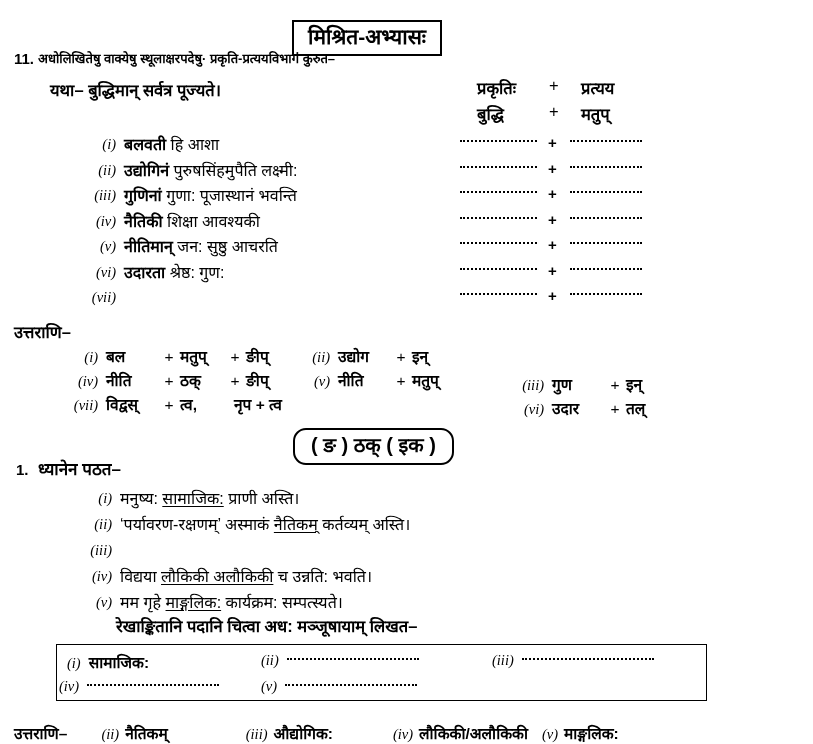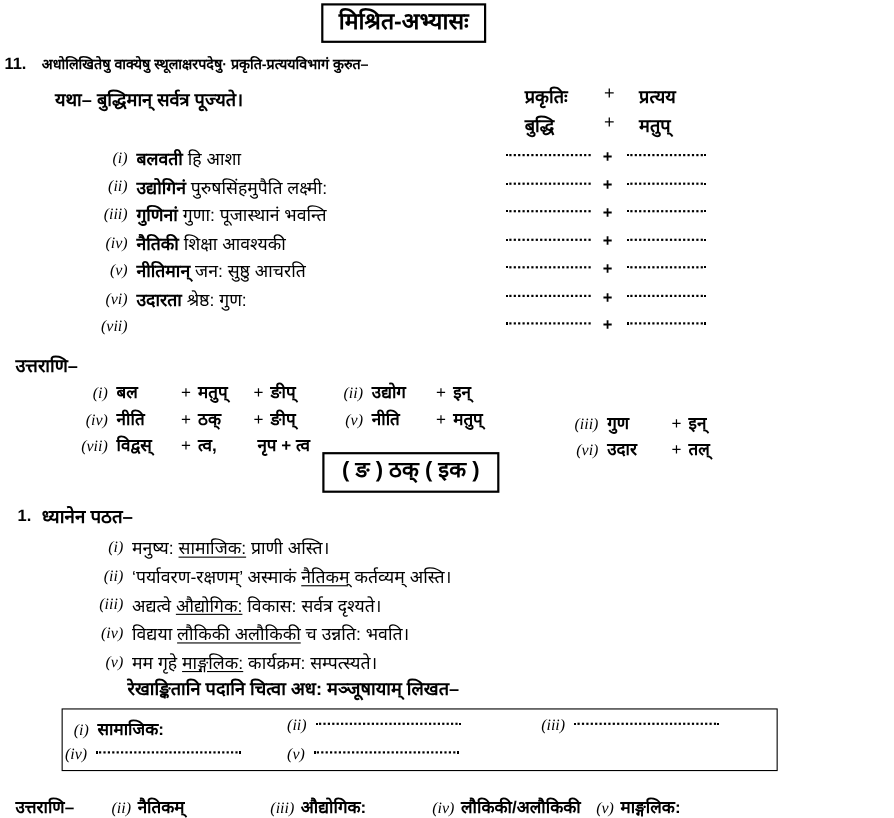--- a/index.html
+++ b/index.html
@@ -24,26 +24,27 @@
 
   
   .title-box {
     border: 2px solid #000;
     padding: 3px 14px 5px 14px;
     display: inline-block;
     font-size: 21px;
     font-weight: bold;
     line-height: 1.15;
     white-space: nowrap;
+    margin-top: 17px;
   }
   #title-box-main { left: 292px; top: 3px; }
-  #title-box-section { left: 293px; top: 411px; font-size: 20px; padding: 4px 16px 6px 16px; }
-
-  
-  #q11-number { left: 4px; top: 50px; font-size: 15px; }
+  #title-box-section { left: 293px; top: 411px; font-size: 20px; padding: 4px 16px 6px 16px; border-radius: 13px; }
+
+  
+  #q11-number { left: 14px; top: 50px; font-size: 15px; }
   #q11-text   { left: 38px; top: 49px; font-size: 13px; white-space: nowrap; }
   #q11-yatha  { left: 50px; top: 78px; font-size: 16.5px; white-space: nowrap; }
 
   
   #col-head-prakriti { left: 477px; top: 76px; font-size: 16.5px; font-weight: bold; }
   #col-head-plus1    { left: 549px; top: 76px; font-size: 16.5px; }
   #col-head-pratyaya { left: 581px; top: 76px; font-size: 16.5px; font-weight: bold; }
   #col-sub-buddhi    { left: 477px; top: 102px; font-size: 16.5px; font-weight: bold; }
   #col-sub-plus2     { left: 549px; top: 102px; font-size: 16.5px; }
   #col-sub-matup     { left: 581px; top: 102px; font-size: 16.5px; font-weight: bold; }
@@ -286,21 +287,20 @@
     <div class="read-row">
       <span class="read-num">(i)</span>
       <span class="read-text dev">मनुष्य: <span class="under">सामाजिक:</span> प्राणी अस्ति।</span>
     </div>
     <div class="read-row">
       <span class="read-num">(ii)</span>
       <span class="read-text dev">‘पर्यावरण-रक्षणम्’ अस्माकं <span class="under">नैतिकम्</span> कर्तव्यम् अस्ति।</span>
     </div>
     <div class="read-row">
       <span class="read-num">(iii)</span>
-      <span class="read-text dev">अद्यत्वे <span class="under">औद्योगिक:</span> विकास: सर्वत्र दृश्यते।</span>
     </div>
     <div class="read-row">
       <span class="read-num">(iv)</span>
       <span class="read-text dev">विद्यया <span class="under">लौकिकी अलौकिकी</span> च उन्नति: भवति।</span>
     </div>
     <div class="read-row">
       <span class="read-num">(v)</span>
       <span class="read-text dev">मम गृहे <span class="under">माङ्गलिक:</span> कार्यक्रम: सम्पत्स्यते।</span>
     </div>
   </div>

